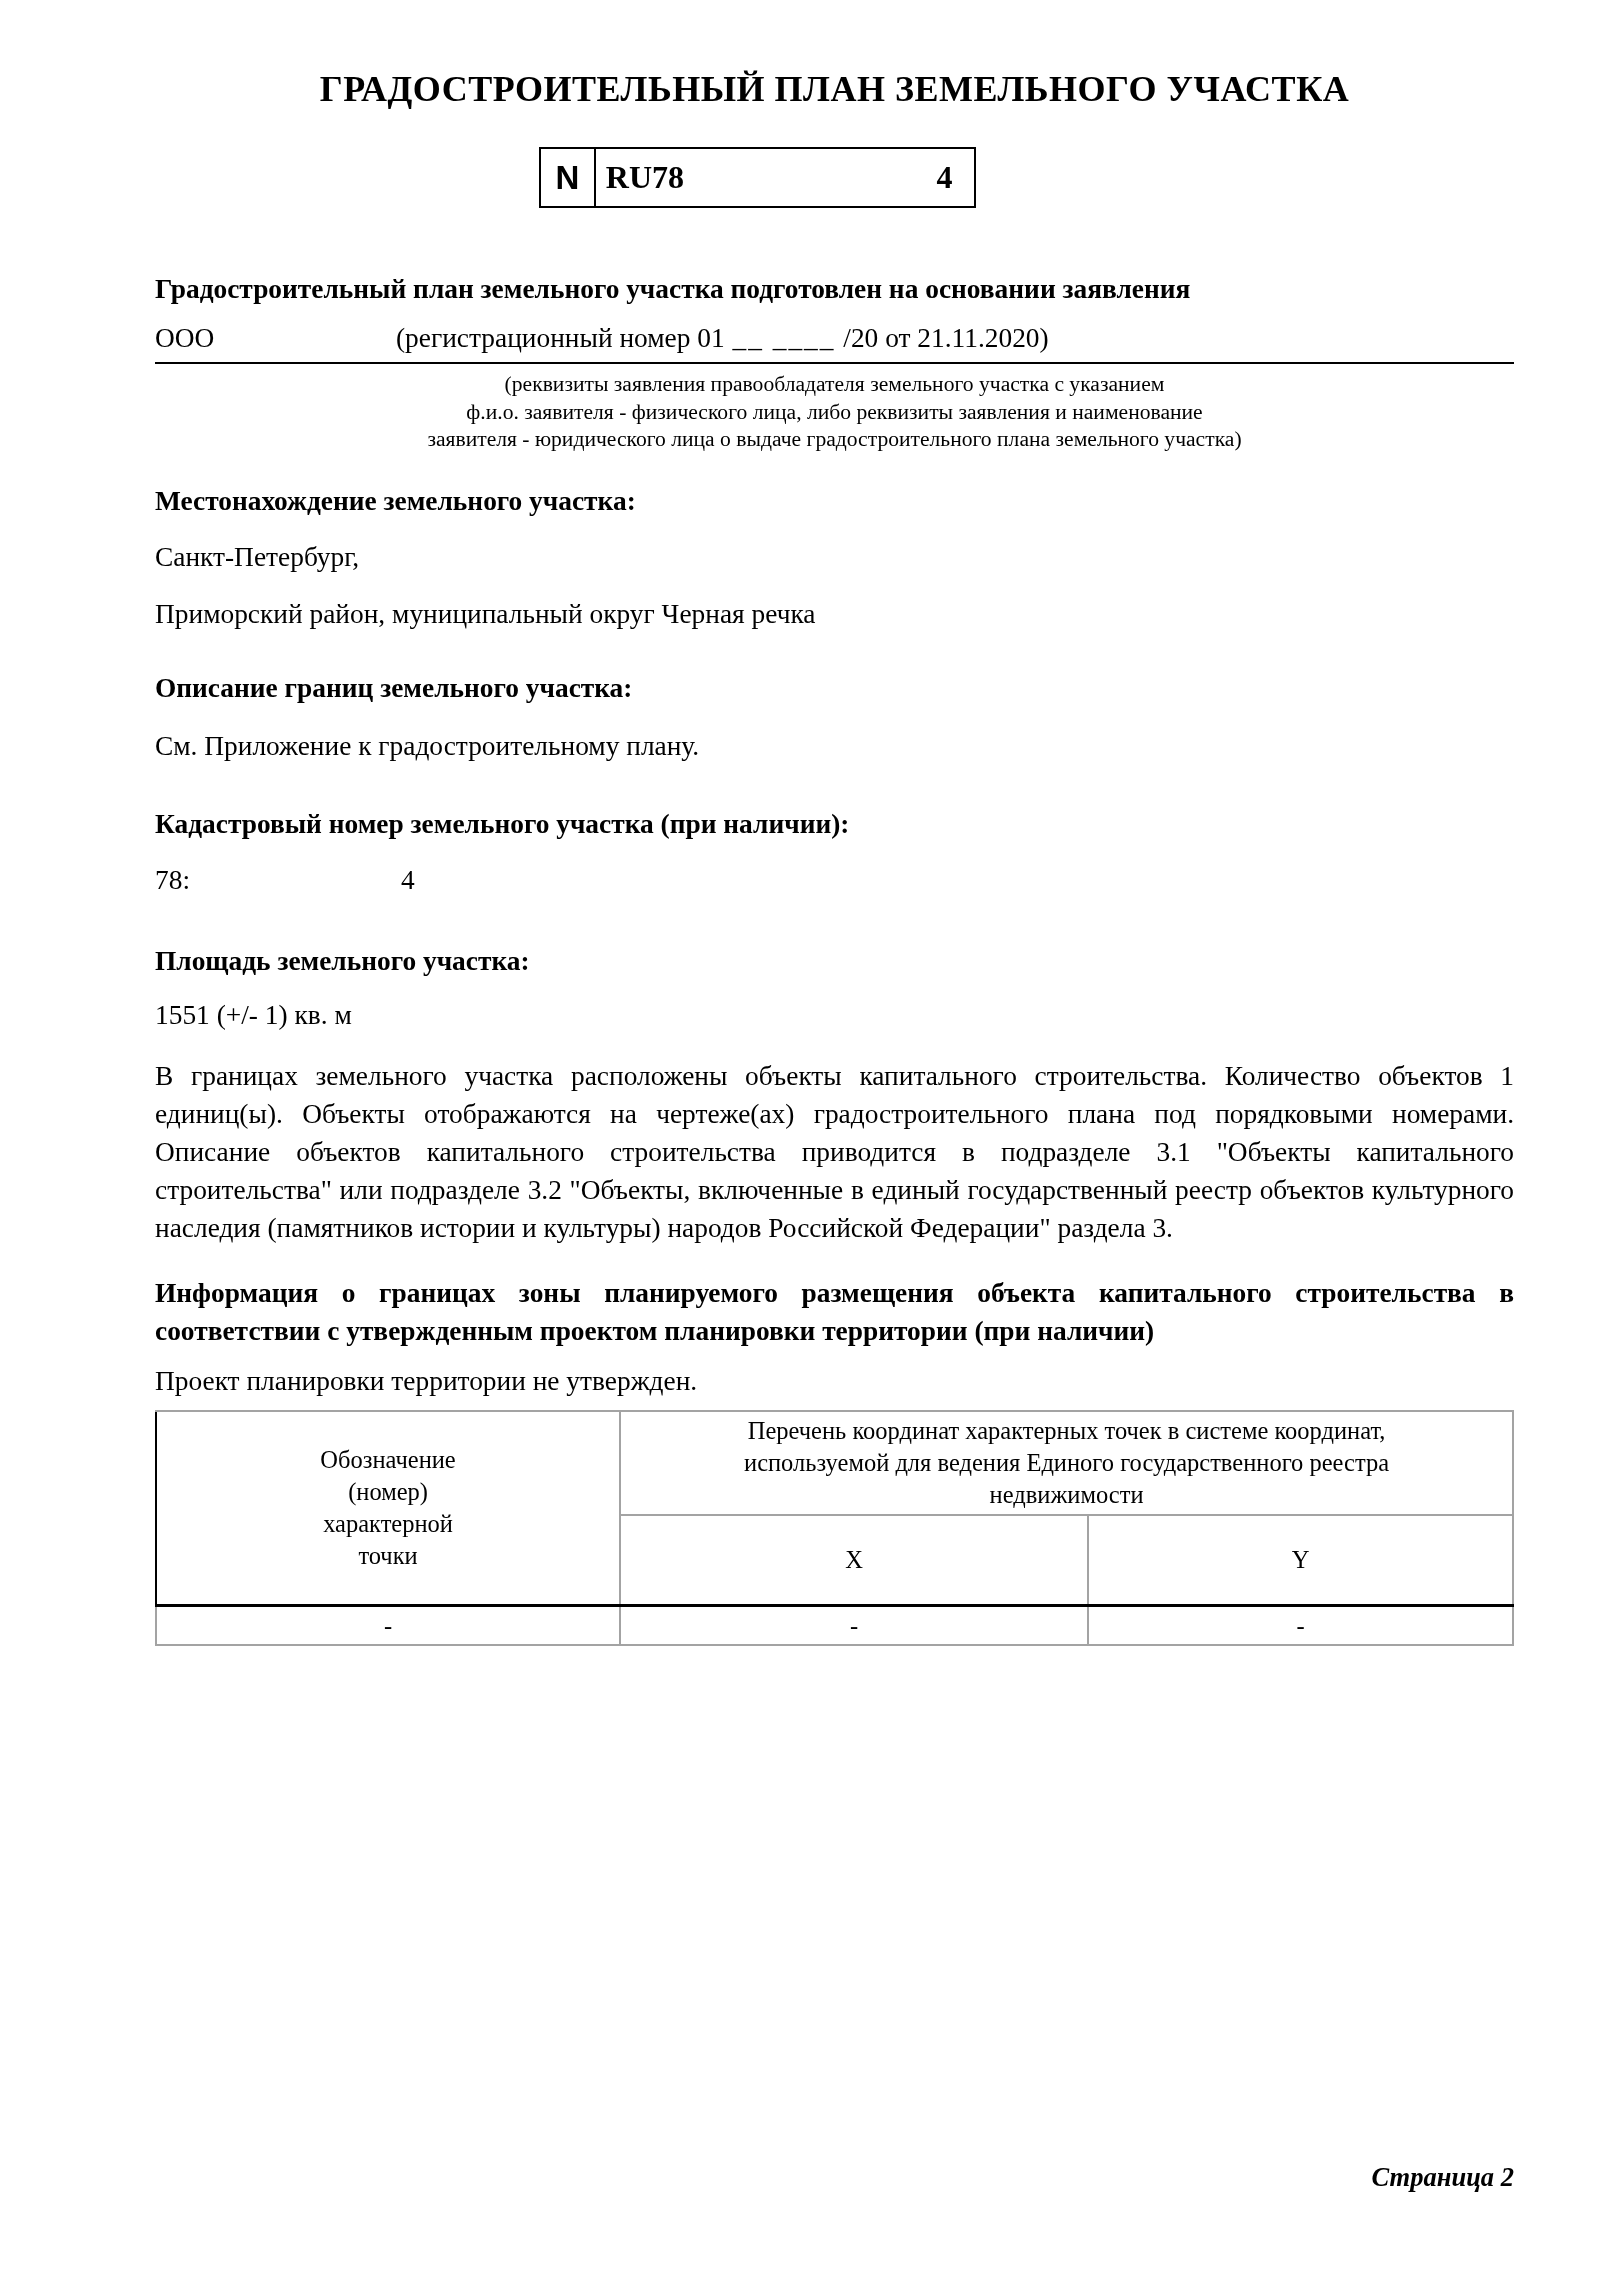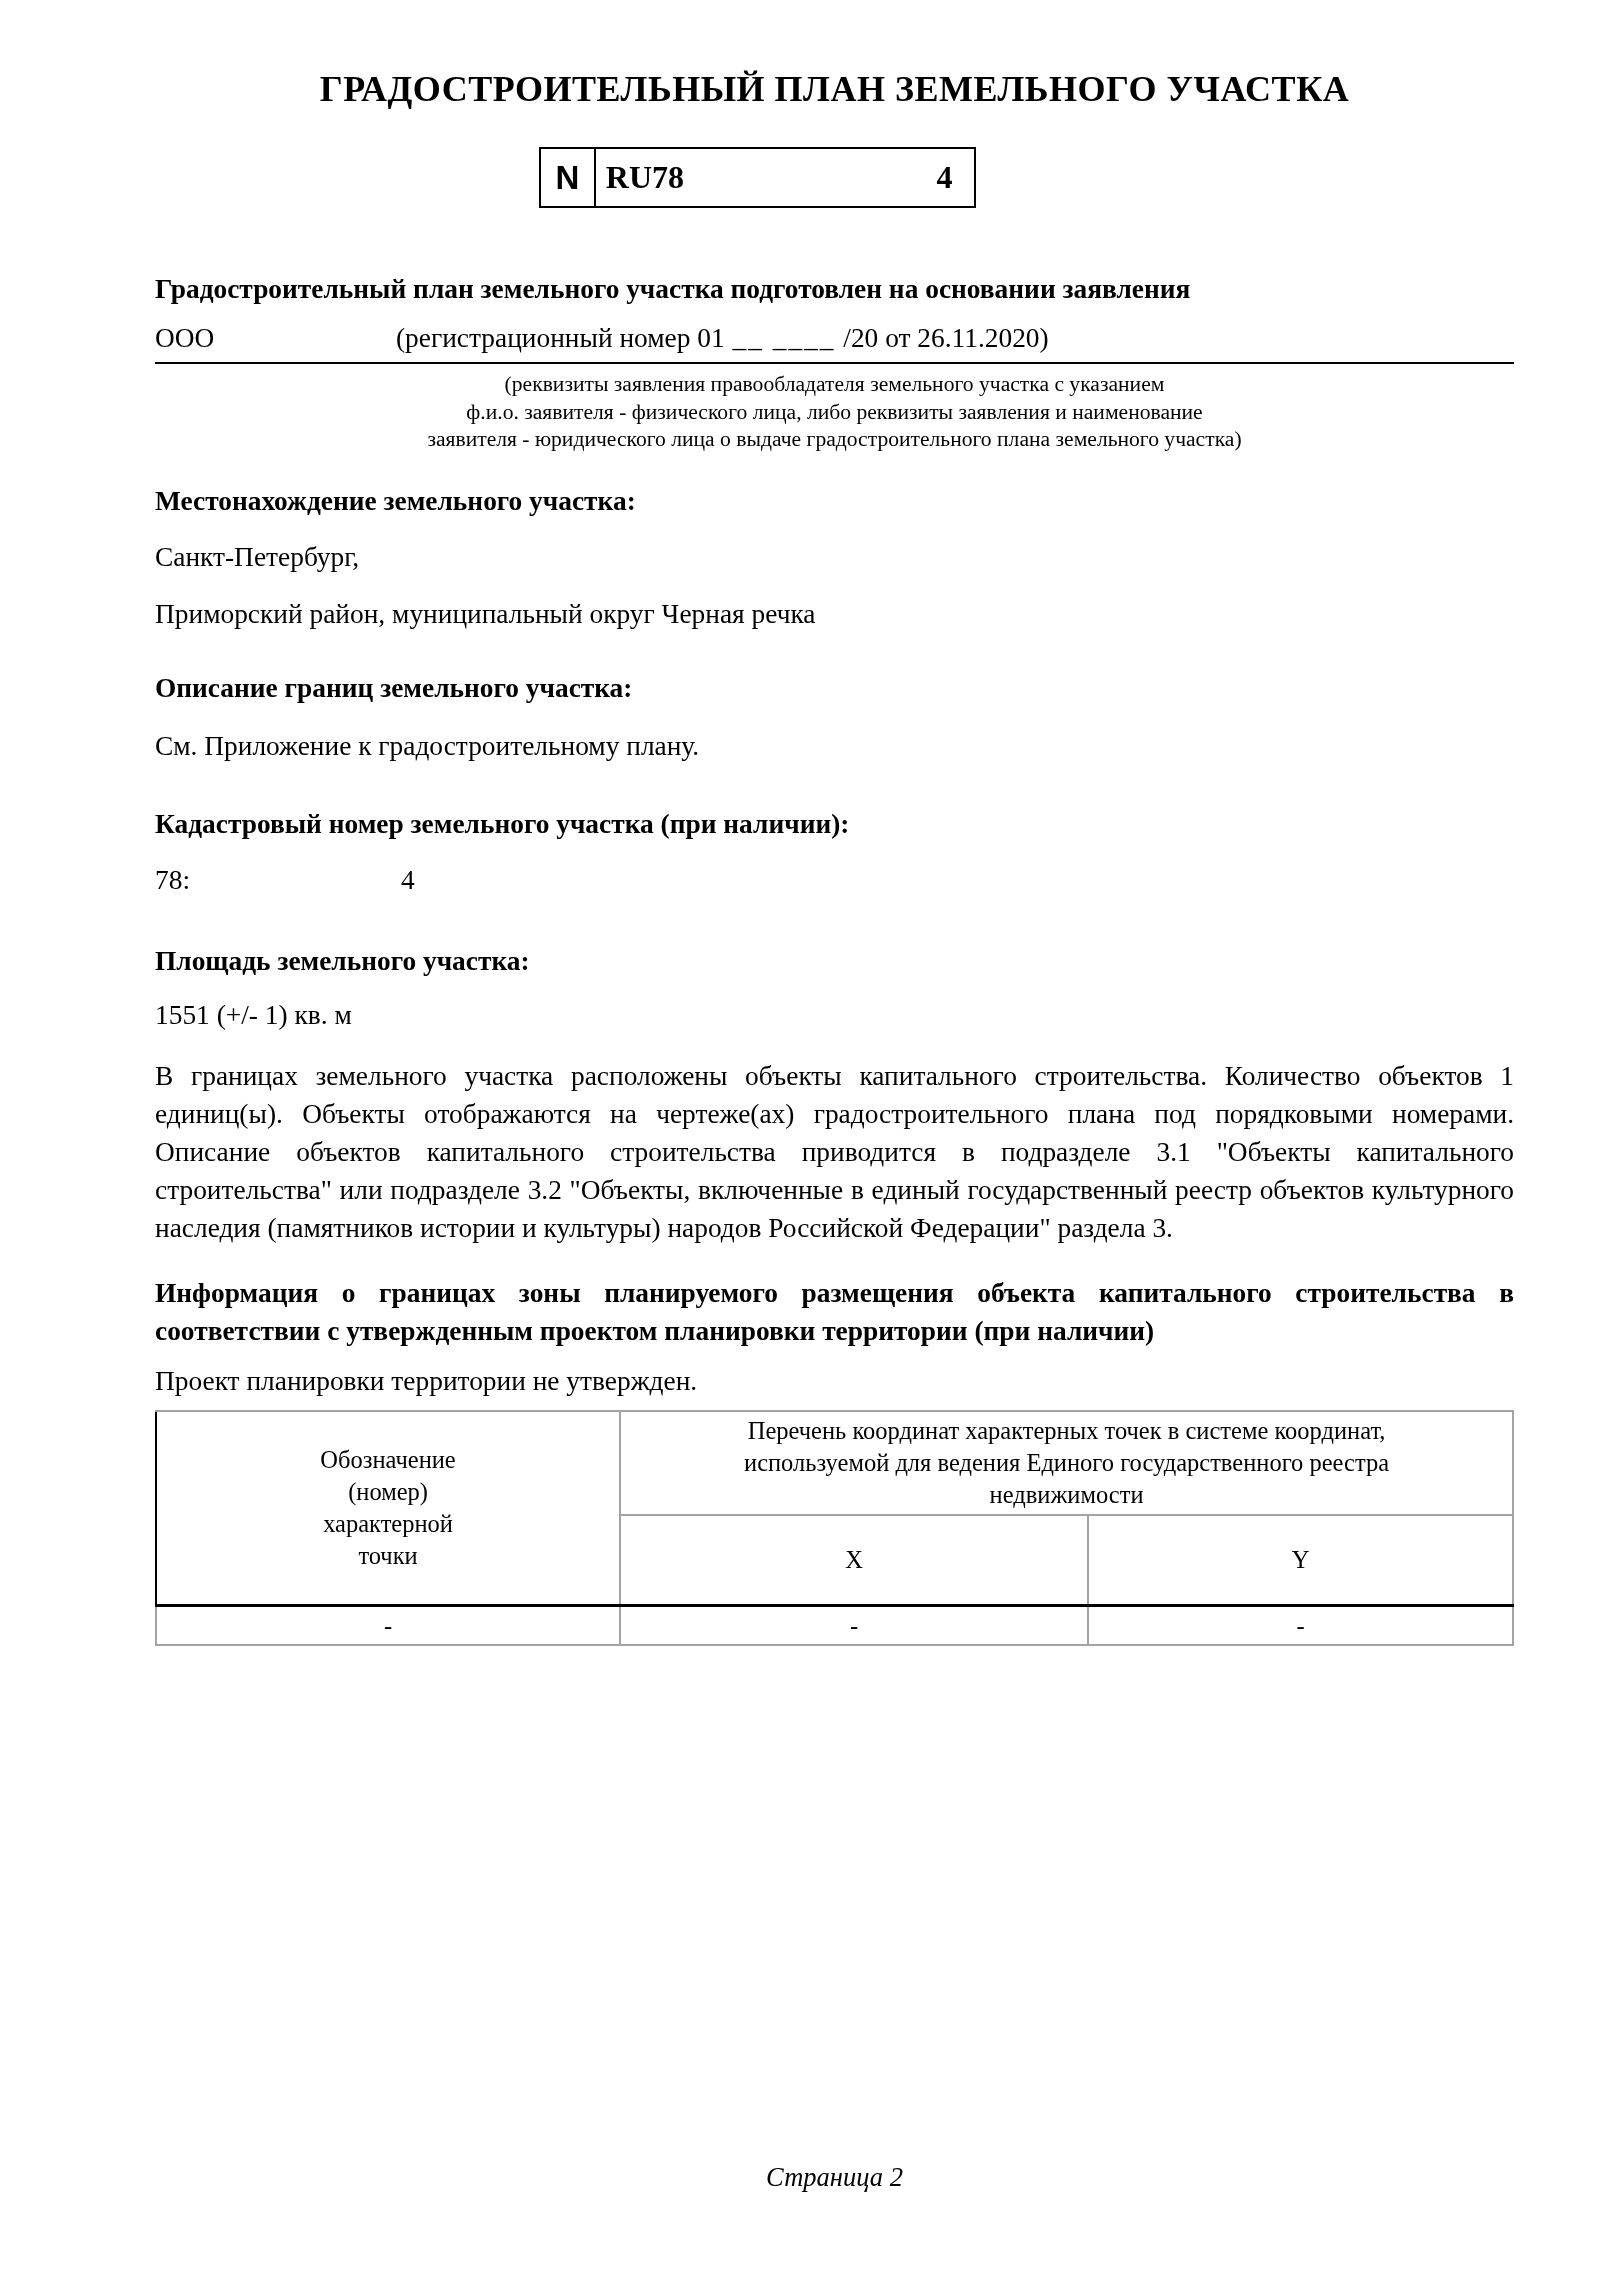--- a/index.html
+++ b/index.html
@@ -85,22 +85,22 @@
     white-space:pre-line;
   }
   table.coords { border:2.9px solid #000; }
   table.coords td.c1 { width:34.2%; }
   table.coords td.mh { height:98px; }
   table.coords td.xy { height:84px; width:34.5%; }
   table.coords tr.data td { border-top:3.9px solid #000; height:33px; }
   table.coords td.c1 { border-left:2.9px solid #000; }
   .footer {
     position:absolute; left:155px; top:2162px; width:1359px;
-    text-align:center;
-    font-weight:normal; font-style:italic;
+    text-align:right;
+    font-weight:bold; font-style:italic;
     font-size:26.5px;
   }
 </style>
 </head>
 <body>
 
 <div class="page">
   <div class="content">
 
     <div class="title">ГРАДОСТРОИТЕЛЬНЫЙ ПЛАН ЗЕМЕЛЬНОГО УЧАСТКА</div>
@@ -110,21 +110,21 @@
       <div class="vcell">
         <span>RU78</span>
         <span class="spacer"></span>
         <span>4</span>
       </div>
     </div>
 
     <div class="h h-basis">Градостроительный план земельного участка подготовлен на основании заявления</div>
 
     <div class="t ooo-line">
-      <span class="applicant">ООО</span><span>(регистрационный номер 01</span><span class="redacted">__ ____</span><span>/20 от 26.11.2020)</span>
+      <span class="applicant">ООО</span><span>(регистрационный номер 01</span><span class="redacted">__ ____</span><span>/20 от 21.11.2020)</span>
     </div>
 
     <div class="notes">
       <div>(реквизиты заявления правообладателя земельного участка с указанием</div>
       <div>ф.и.о. заявителя - физического лица, либо реквизиты заявления и наименование</div>
       <div>заявителя - юридического лица о выдаче градостроительного плана земельного участка)</div>
     </div>
 
     <div class="h h-loc">Местонахождение земельного участка:</div>
     <div class="t loc1">Санкт-Петербург,</div>

